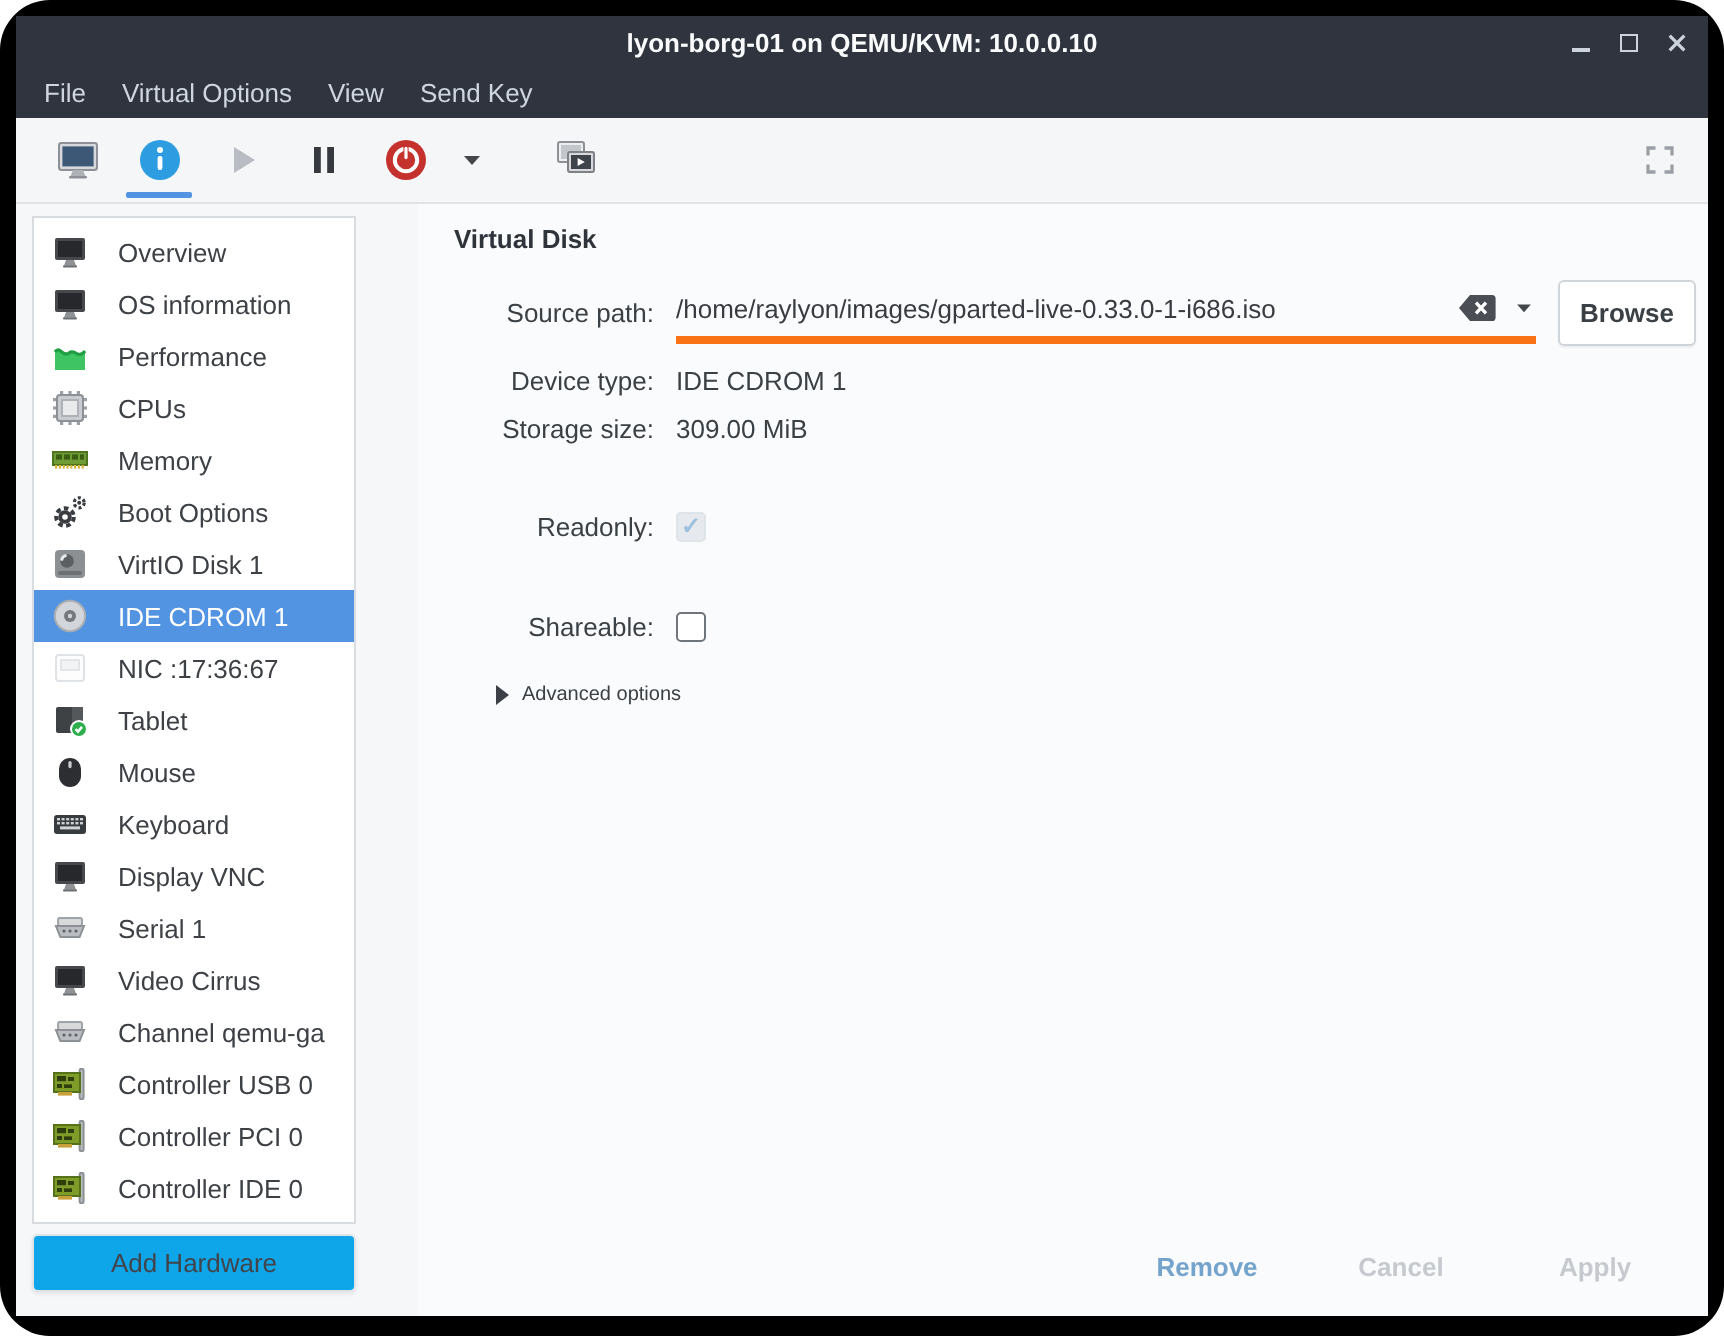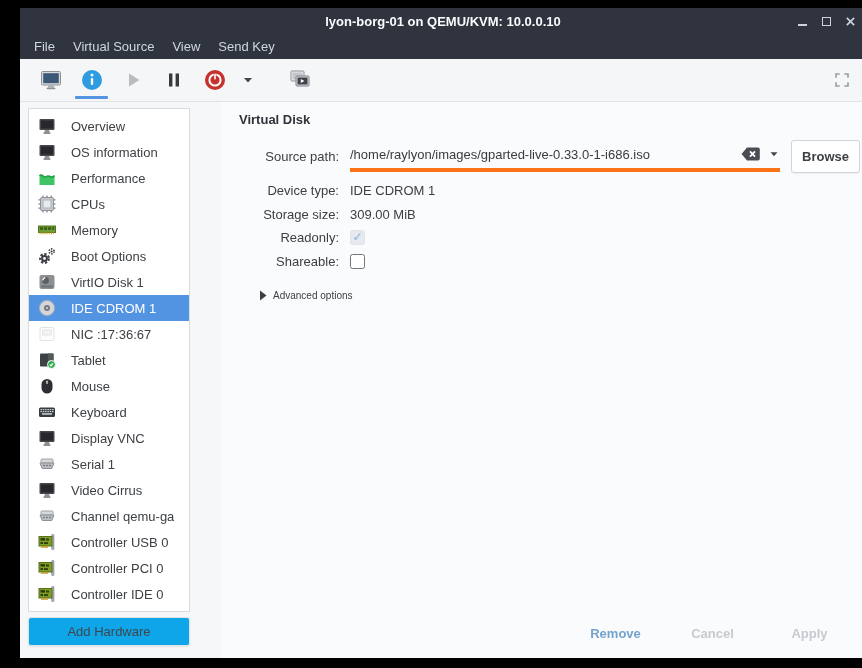--- a/index.html
+++ b/index.html
@@ -1,19 +1,19 @@
 <!DOCTYPE html>
 <html><head>
 <meta charset="utf-8">
 <style>
   * { margin:0; padding:0; box-sizing:border-box; }
   html,body { width:862px; height:668px; overflow:hidden; }
   .screen {
     width:862px; height:668px; background:#000;
-    padding:8px 20px 10px; font-family:"Liberation Sans", sans-serif;
+    padding:8px 8px 10px; font-family:"Liberation Sans", sans-serif;border-radius:25px;
   }
   .window { width:846px; height:650px; display:flex; flex-direction:column; background:#f6f7f8; }
 
   
   .titlebar { height:26px; background:#2f343f; position:relative; flex:none;
               display:flex; align-items:center; }
   .title { position:absolute; left:0; right:0; text-align:center; color:#fafbfc;
            font-size:13px; font-weight:700; }
   .win-controls { position:absolute; right:8px; top:0; bottom:0; display:flex; gap:8px; align-items:center; }
   .win-btn { width:16px; height:16px; display:flex; align-items:center; justify-content:center; }
@@ -67,21 +67,21 @@
   .combo-entry { display:flex; align-items:center; border-bottom:4px solid #f97316; height:31px;
                  gap:7px; }
   .entry-value { flex:1; font-size:13px; color:#383c41; white-space:nowrap; overflow:hidden; }
   .entry-clear svg { width:21px; height:16px; display:block; }
   .entry-caret svg { width:12px; height:12px; display:block; }
   .browse-btn { height:33px; width:69px; background:#fff; border:1px solid #d0d5da; border-radius:3px;
                 font-weight:700; font-size:13px; color:#3b4045; font-family:inherit;
                 box-shadow:0 1px 1px rgba(0,0,0,.05); }
   .r-device { height:26px; margin-top:2px; }
   .r-storage { height:22px; }
-  .r-check { height:24px; }
+  .r-check { height:24px;margin-top:26px; }
   .checkbox { width:15px; height:15px; border-radius:2.5px; background:#fff; border:1.5px solid #70757b;
               display:flex; align-items:center; justify-content:center; font-size:12px; line-height:1; }
   .checkbox.disabled { background:#e6eaee; border:1px solid #dfe4e9; color:#9fc0e0; font-weight:700; }
   .checkbox.checked::after { content:"✓"; }
 
   .advanced-row { display:flex; align-items:center; gap:6px; margin-top:17px; margin-left:20px;
                   font-size:10px; color:#3b4045; }
   .expander svg { width:8px; height:11px; display:block; }
 
   .action-bar { position:absolute; right:14px; bottom:12px; display:flex; gap:12px;margin-top:34px; }
@@ -110,21 +110,21 @@
               <svg viewBox="0 0 12 12">
                 <path d="M2 2 L10 10 M10 2 L2 10" stroke="#ccd3dc" stroke-width="1.8" fill="none"></path>
               </svg>
             </span>
           </div>
       </div>
     </div>
 
     <div class="menubar">
         <span class="menu-item">File</span>
-        <span class="menu-item">Virtual Source</span>
+        <span class="menu-item">Virtual Options</span>
         <span class="menu-item">View</span>
         <span class="menu-item">Send Key</span>
       </div>
 
     <div class="toolbar">
       <div style="display:flex;align-items:stretch;">
           <div class="tool">
             <span class="icon">
               <svg viewBox="0 0 24 24">
                 <rect x="2.5" y="3.5" width="19" height="13.5" rx="1.2" fill="#d7d9dc" stroke="#8d9196"></rect>

